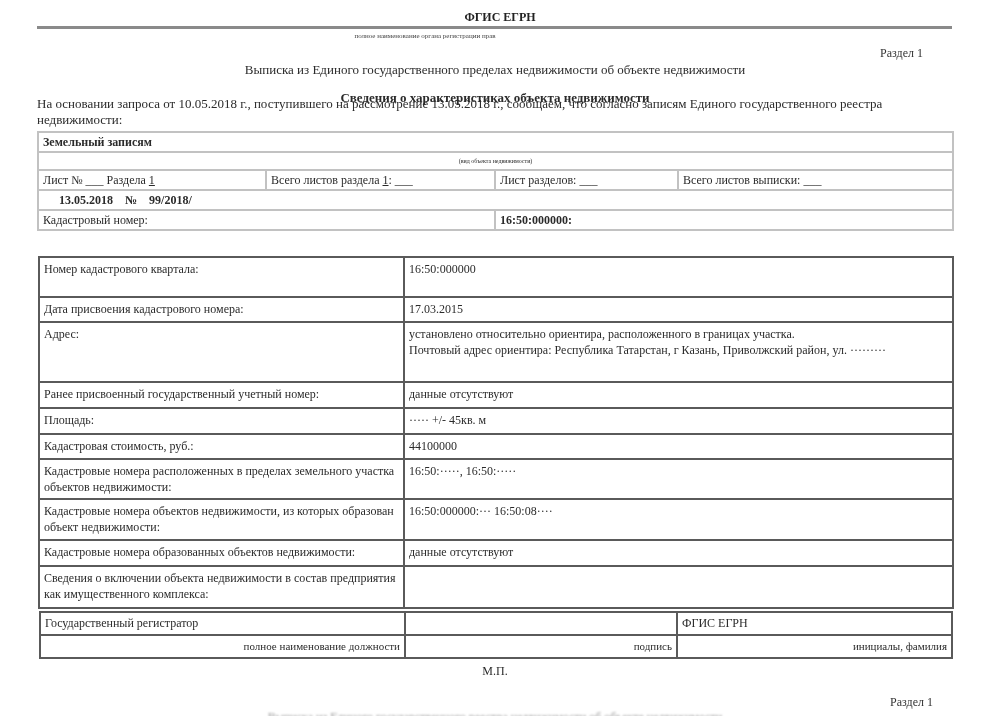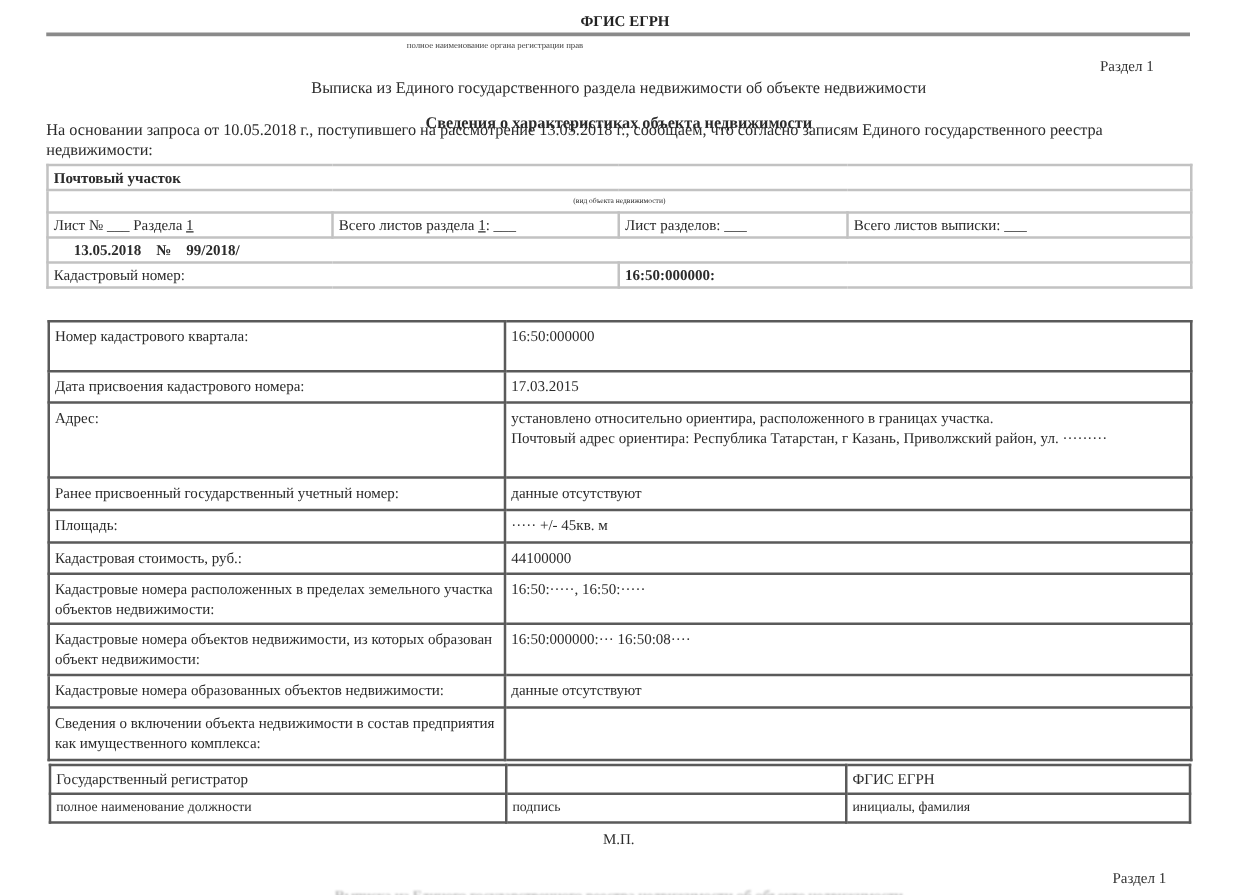--- a/index.html
+++ b/index.html
@@ -13,71 +13,71 @@
   .agency {
     left: 0; width: 1000px; top: 10px; text-align: center;
     font-weight: bold; font-size: 12px; color: #222;
   }
   .rule {
     left: 37px; width: 915px; top: 26px; height: 0;
     border-top: 3px solid #8a8a8a;
   }
   .agency-sub {
     left: 0; width: 792px; top: 32px; text-align: center;
-    font-size: 7px; color: #444;
+    font-size: 7px; color: #444; padding-left: 29px;
   }
   .section-label { left: 880px; top: 46px; font-size: 12px; color: #333; }
   .title1 { left: 0; width: 990px; top: 62px; text-align: center; font-size: 13px; }
   .title2 { left: 0; width: 990px; top: 78px; text-align: center; font-size: 13px; font-weight: bold; margin-top: 12px; }
   .intro { left: 37px; width: 915px; top: 96px; font-size: 13px; line-height: 16px; }
 
   table { border-collapse: collapse; table-layout: fixed; }
   td { padding: 0 4px; vertical-align: top; font-size: 12px; }
 
   .t1 { left: 37px; top: 131px; width: 915px; }
   .t1 td { border: 2px solid #c2c2c2; height: 18px; line-height: 18px; }
   .t1 .kind-sub { font-size: 6px; text-align: center; height: 16px; line-height: 16px; }
   .t1 .bold { font-weight: bold; }
   .u { text-decoration: underline; }
 
   .t2 { left: 38px; top: 256px; width: 914px; }
   .t2 td { border: 2px solid #5a5a5a; padding: 3px 4px; line-height: 16px; }
 
   .t3 { left: 39px; top: 611px; width: 912px; border-radius: 21px; }
   .t3 td { border: 2px solid #5a5a5a; height: 21px; line-height: 21px; }
-  .t3 .center { text-align: left; font-size: 11px; }
+  .t3 .center { text-align: right; font-size: 11px; }
 
   .mp { left: 0; width: 990px; top: 664px; text-align: center; font-size: 12px; }
   .section-label2 { left: 890px; top: 695px; font-size: 12px; color: #333; }
   .cutoff {
     left: 0; width: 990px; top: 710px; text-align: center; font-size: 12px;
     color: #999; filter: blur(1px);
   }
 </style>
 </head>
 <body>
 
 <div class="abs agency">ФГИС ЕГРН</div>
 <div class="abs rule"></div>
 <div class="abs agency-sub">полное наименование органа регистрации прав</div>
 <div class="abs section-label">Раздел 1</div>
-<div class="abs title1">Выписка из Единого государственного раздела недвижимости об объекте недвижимости</div>
+<div class="abs title1">Выписка из Единого государственного пределах недвижимости об объекте недвижимости</div>
 <div class="abs title2">Сведения о характеристиках объекта недвижимости</div>
 <div class="abs intro">На основании запроса от 10.05.2018 г., поступившего на рассмотрение 13.05.2018 г., сообщаем, что согласно записям Единого государственного реестра недвижимости:</div>
 
 <table class="abs t1">
   <colgroup>
       <col style="width:228px">
       <col style="width:229px">
       <col style="width:183px">
       <col style="width:275px">
     </colgroup>
   <tbody>
       <tr>
-    <td colspan="4" class="bold">Почтовый участок</td>
+    <td colspan="4" class="bold">Земельный записям</td>
   </tr>
   <tr>
     <td colspan="4" class="kind-sub">(вид объекта недвижимости)</td>
   </tr>
   <tr>
     <td><span>Лист № ___ Раздела </span><span class="u">1</span></td>
     <td><span>Всего листов раздела </span><span class="u">1</span><span>: ___</span></td>
     <td>Лист разделов: ___</td>
     <td>Всего листов выписки: ___</td>
   </tr>

